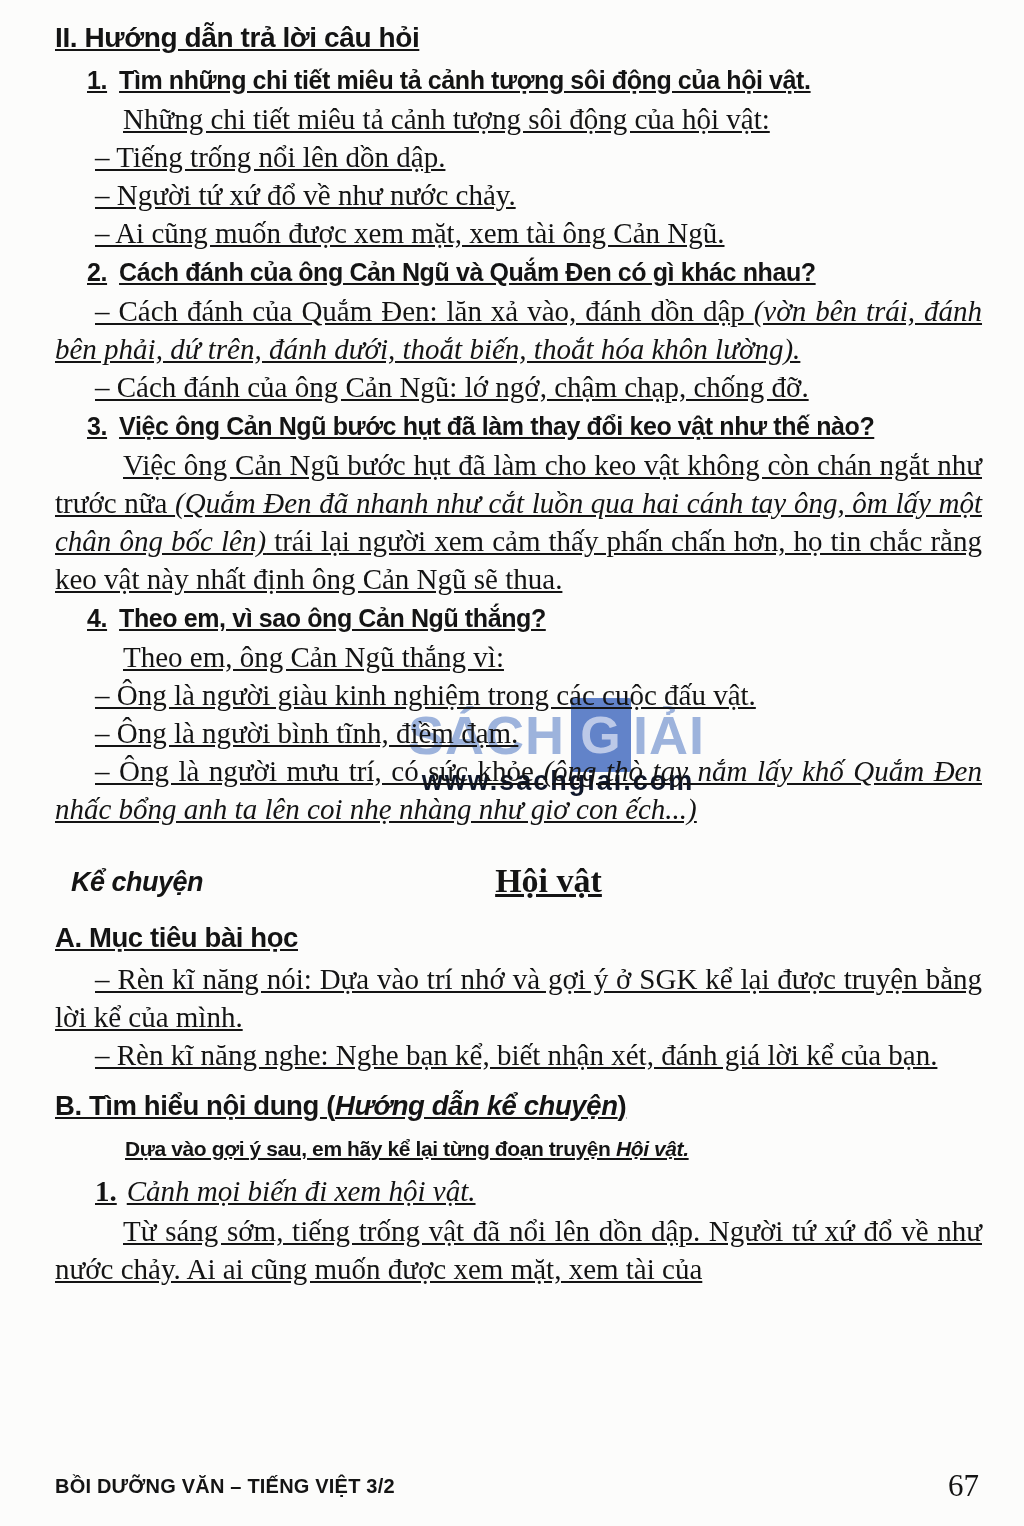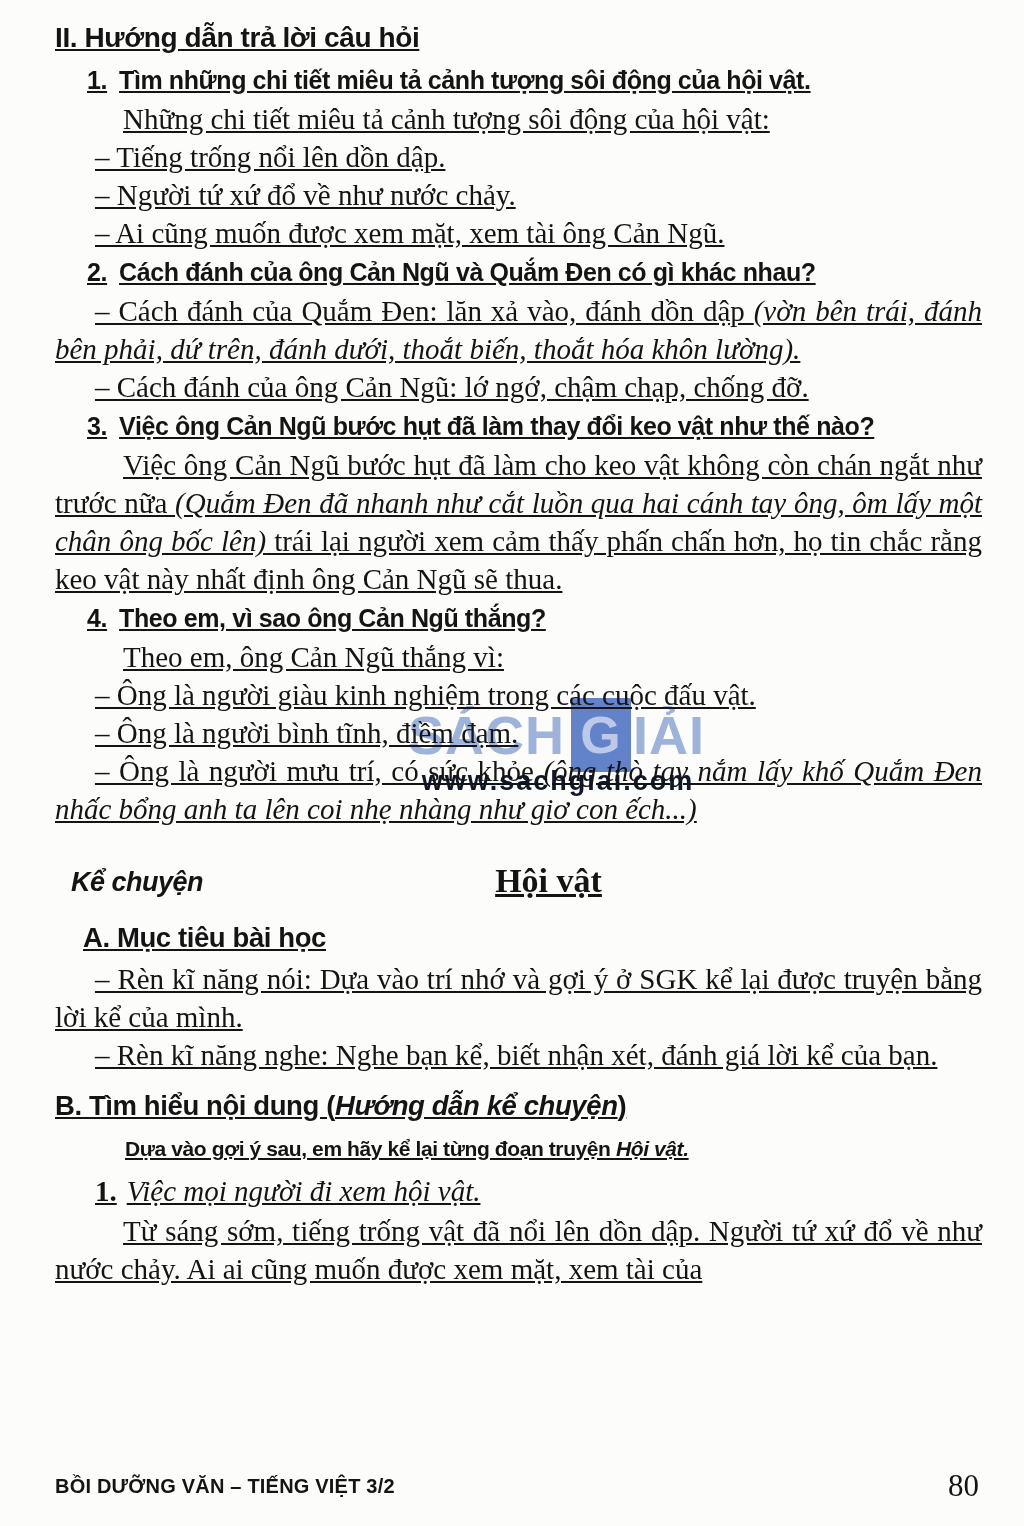--- a/index.html
+++ b/index.html
@@ -24,21 +24,21 @@
   .indent { text-indent:68px; }
   .dash { text-indent:40px; }
   .italic { font-style:italic; }
 
   .kc-row { position:relative; margin-top:26px; height:58px; }
   .kc-label { position:absolute; left:16px; top:8px; font-size:27px; line-height:40px;
               font-style:italic; font-weight:700;
               font-family:"Liberation Sans","DejaVu Sans",sans-serif; letter-spacing:-0.5px; }
   .kc-title { text-align:center; font-size:34px; line-height:54px; font-weight:700; text-indent:60px;
               font-family:"Liberation Serif","DejaVu Serif",serif; }
-  .a-head { font-size:27.5px; line-height:44px; text-align:left; margin-top:4px;margin-left:28px; }
+  .a-head { font-size:27.5px; line-height:44px; text-align:left; margin-top:4px; }
   .b-head { font-size:27.5px; line-height:44px; text-align:left; margin-top:10px; }
   .b-intro { font-size:21px; line-height:42px; text-indent:70px; }
   .pt-line { line-height:42px; text-indent:40px; }
   .pt-num { font-weight:700; margin-right:10px; }
 
   .watermark { position:absolute; left:408px; top:698px; z-index:0; width:300px;
                font-family:"Liberation Sans","DejaVu Sans",sans-serif; font-weight:700;
                user-select:none; }
   .wm-row { display:flex; align-items:center; font-size:54px; letter-spacing:1px; line-height:54px; }
   .wm-logo { display:inline-flex; align-items:center; justify-content:center;
@@ -96,23 +96,23 @@
       <p class="kc-title">Hội vật</p>
     </div>
 
     <p class="sans a-head">A. Mục tiêu bài học</p>
     <p class="dash">– Rèn kĩ năng nói: Dựa vào trí nhớ và gợi ý ở SGK kể lại được truyện bằng lời kể của mình.</p>
     <p class="dash">– Rèn kĩ năng nghe: Nghe bạn kể, biết nhận xét, đánh giá lời kể của bạn.</p>
 
     <p class="sans b-head"><span>B. Tìm hiểu nội dung (</span><span class="italic">Hướng dẫn kể chuyện</span><span>)</span></p>
     <p class="sans b-intro"><span>Dựa vào gợi ý sau, em hãy kể lại từng đoạn truyện </span><span class="italic">Hội vật.</span></p>
 
-    <p class="pt-line"><span class="pt-num">1.</span><span class="italic">Việc mọi người đi xem hội vật.</span></p>
+    <p class="pt-line"><span class="pt-num">1.</span><span class="italic">Cảnh mọi biến đi xem hội vật.</span></p>
     <p class="indent">Từ sáng sớm, tiếng trống vật đã nổi lên dồn dập. Người tứ xứ đổ về như nước chảy. Ai ai cũng muốn được xem mặt, xem tài của</p>
 
   </div>
 
   <div class="footer">
     <span class="footer-left">BỒI DƯỠNG VĂN – TIẾNG VIỆT 3/2</span>
-    <span class="footer-page">80</span>
+    <span class="footer-page">67</span>
   </div>
 
 </div>
 
 </body></html>

